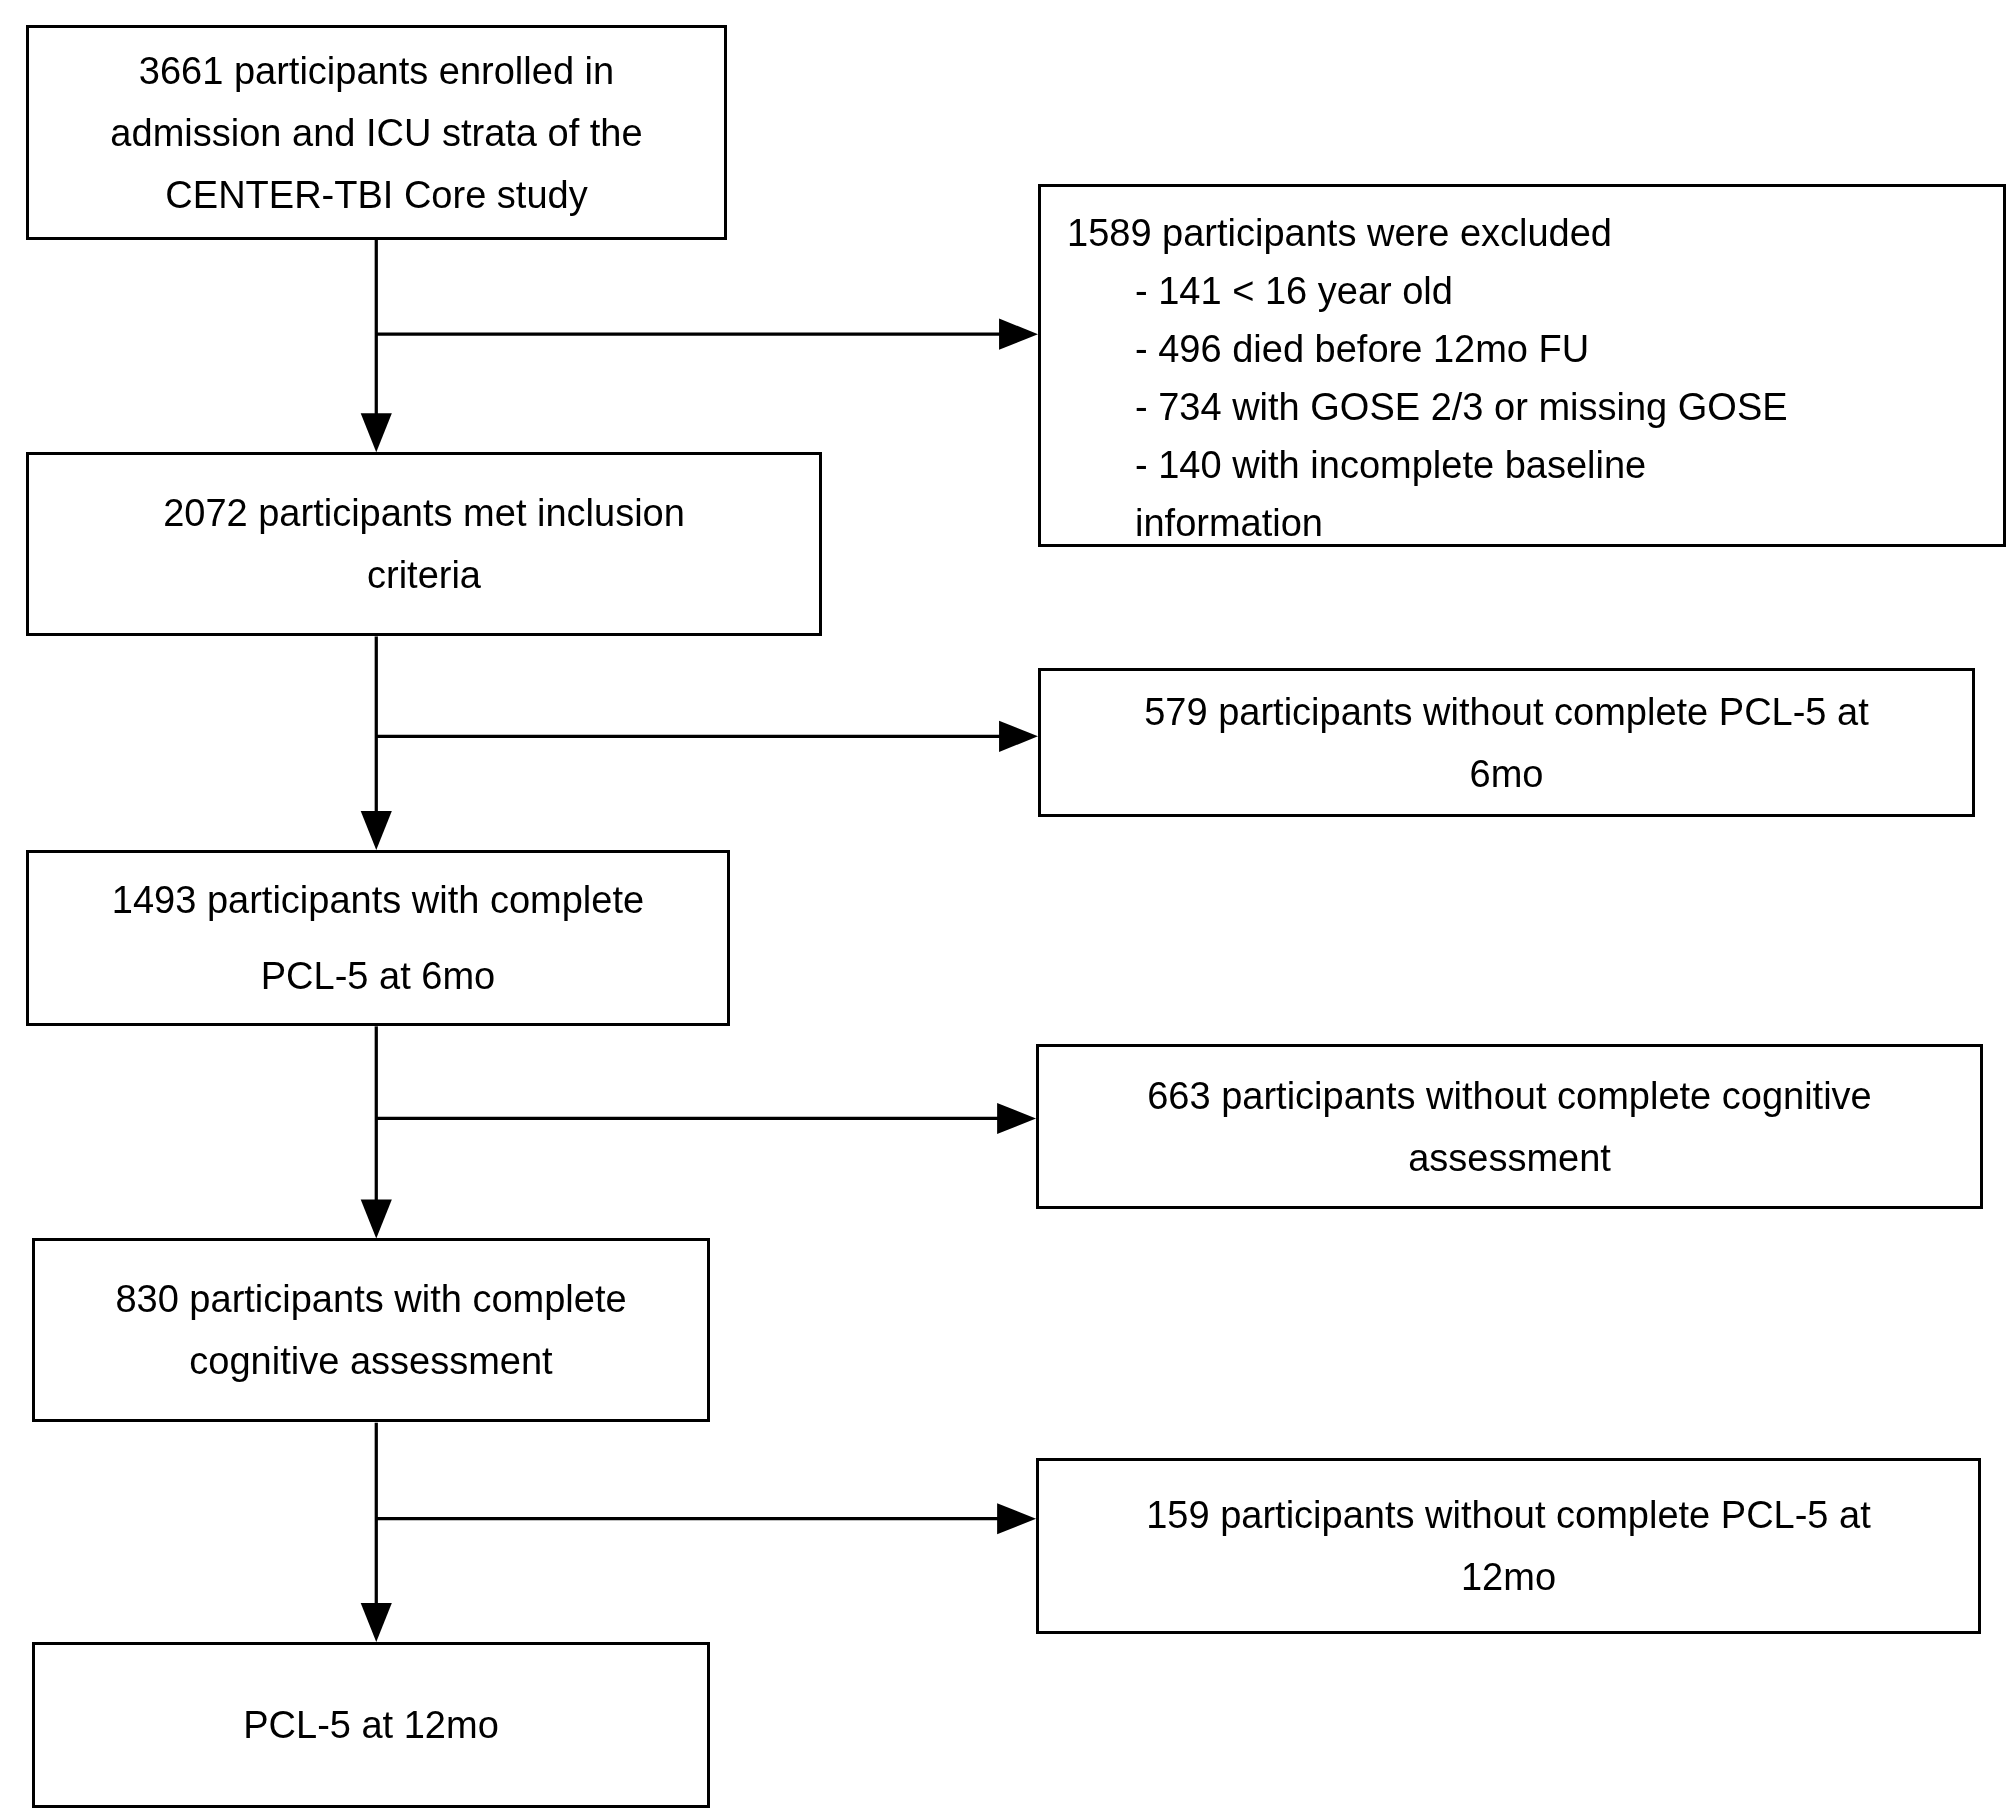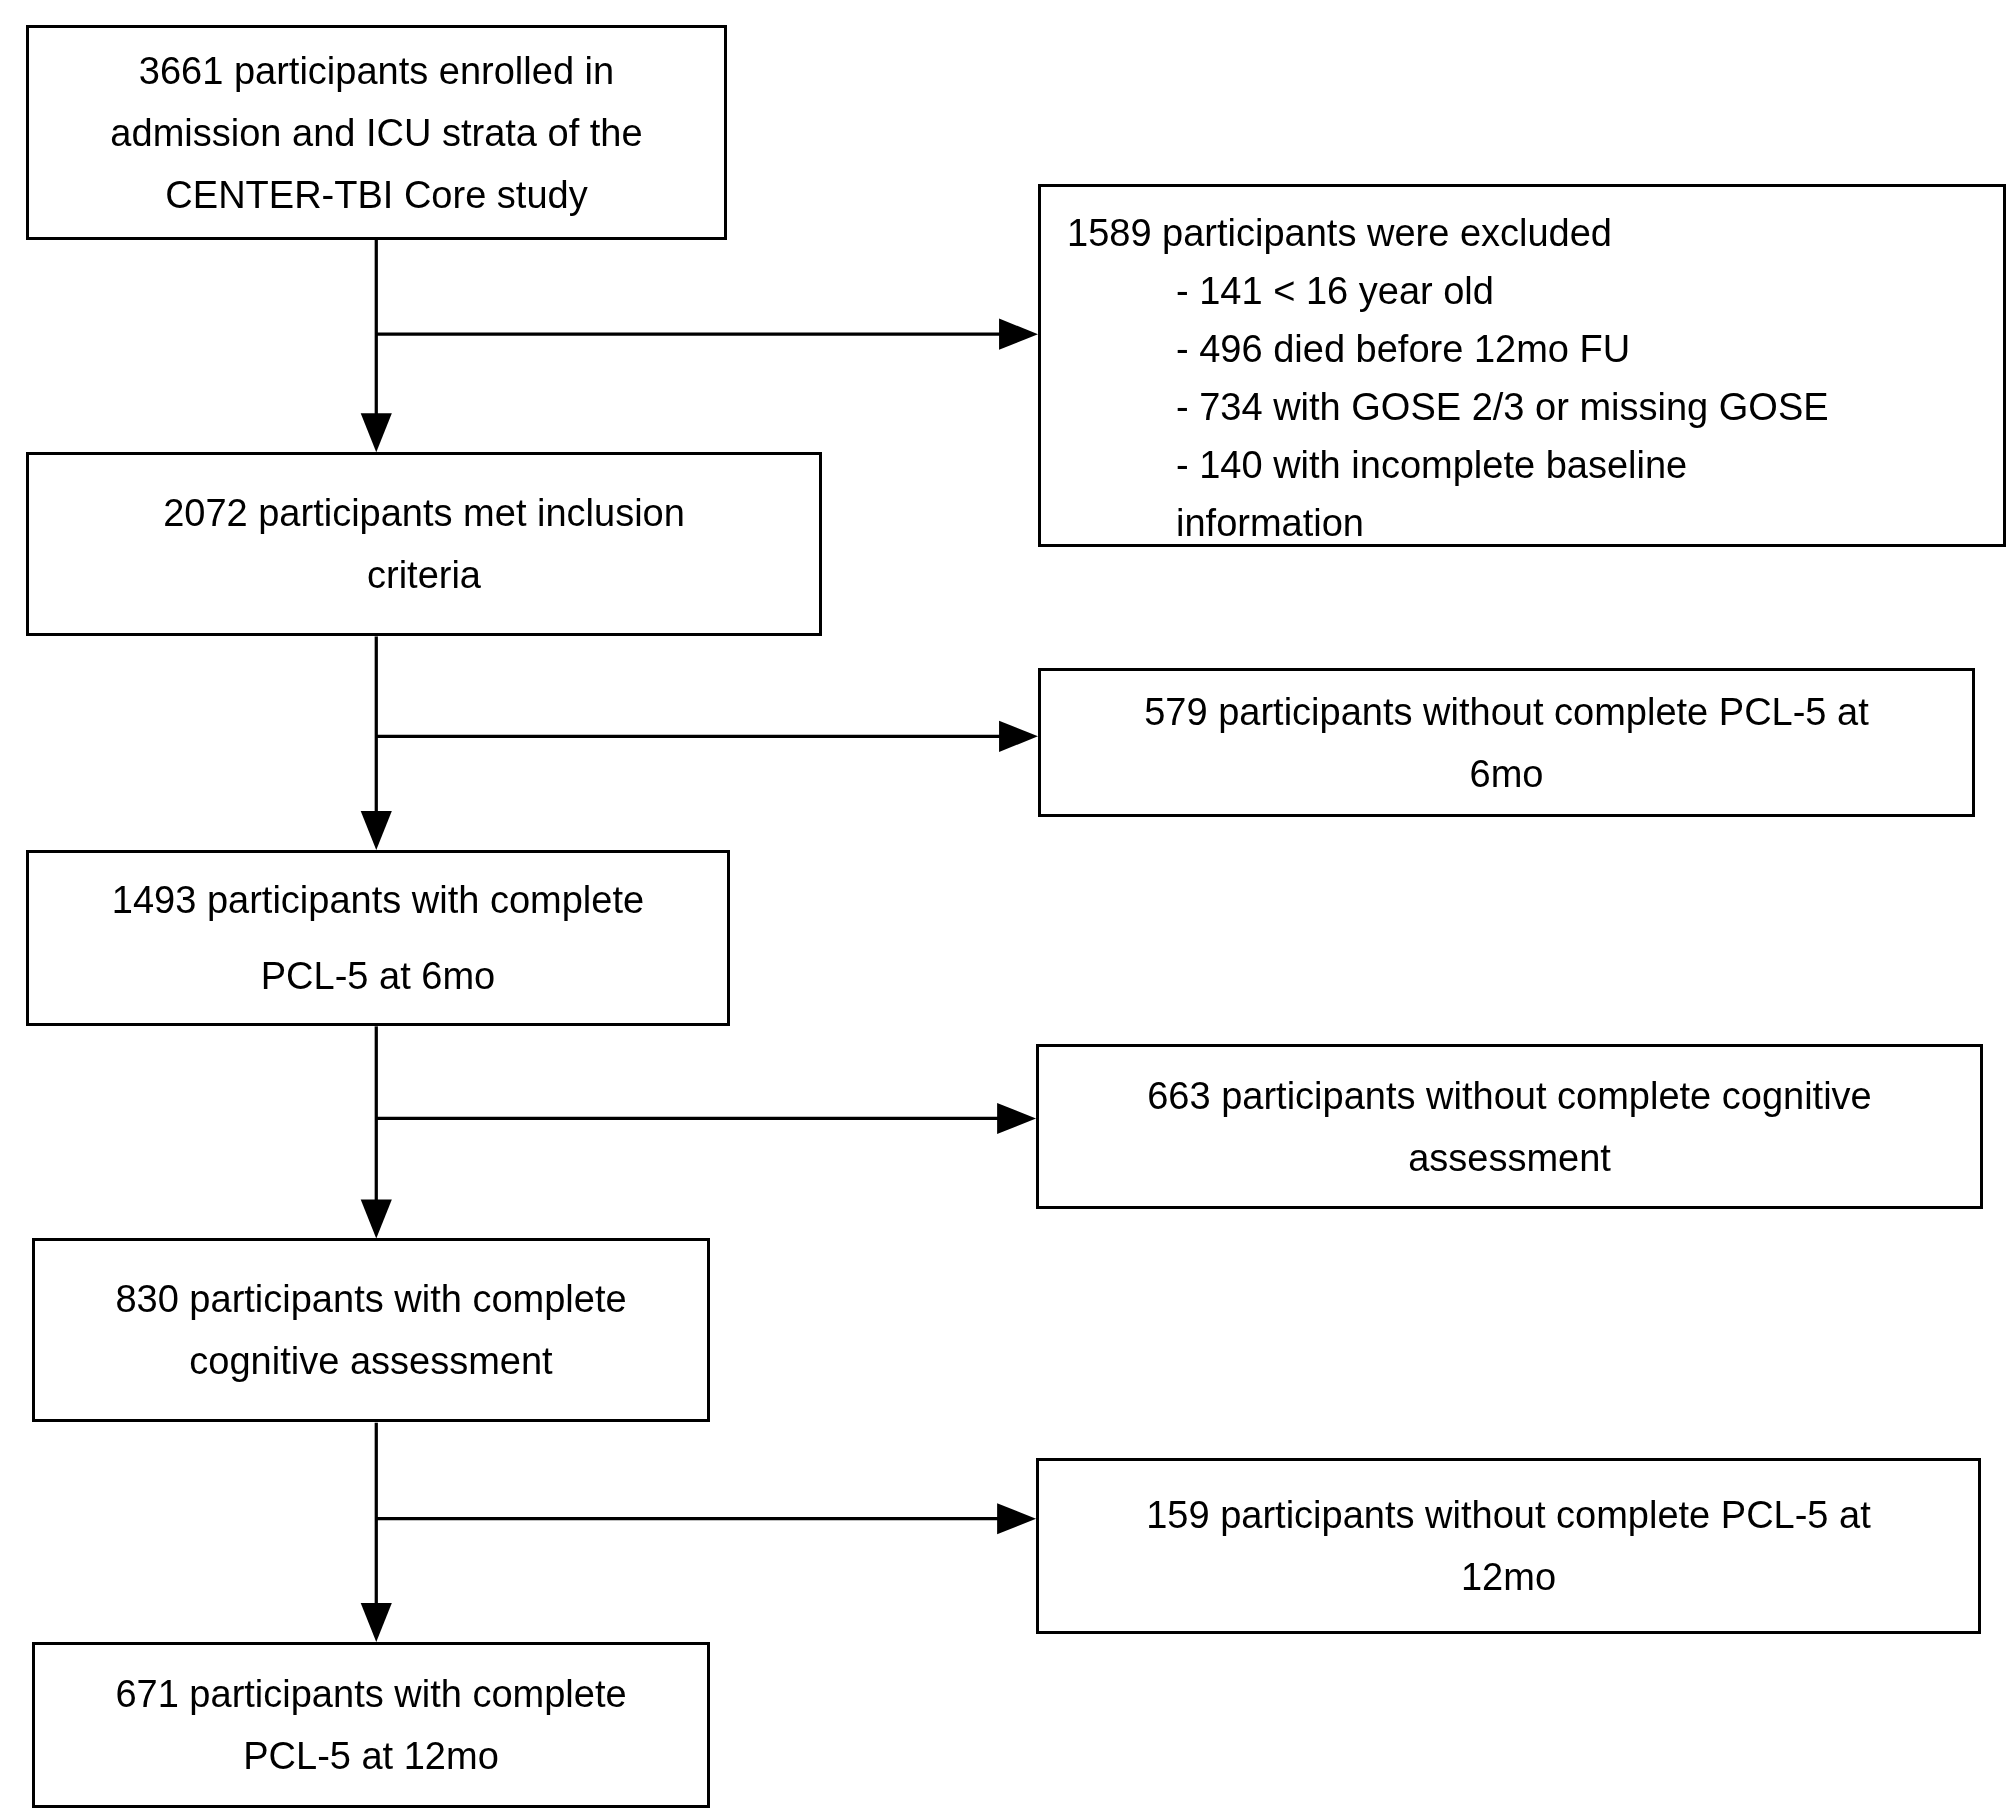--- a/index.html
+++ b/index.html
@@ -47,21 +47,21 @@
 
   
   #box-excluded {
     left: 1038px; top: 184px; width: 968px; height: 363px;
     justify-content: flex-start;
     align-items: flex-start;
     text-align: left;
     padding: 17px 26px 13px 26px;
     line-height: 58px;
   }
-  #box-excluded .excluded-item { margin-left: 109px; }
+  #box-excluded .excluded-item { margin-left: 68px; }
   #box-no-pcl6  { left: 1038px; top: 668px; width: 937px; height: 149px; }
   #box-no-cog   { left: 1036px; top: 1044px; width: 947px; height: 165px; }
   #box-no-pcl12 { left: 1036px; top: 1458px; width: 945px; height: 176px; }
 
   .arrow-line { stroke: #000000; stroke-width: 5px; }
   .arrow-head { fill: #000000; stroke: none; }
 </style>
 </head>
 <body>
 
@@ -125,21 +125,20 @@
     <span class="line">1493 participants with complete</span>
     <span class="line">PCL-5 at 6mo</span>
   </div>
 
   <div class="box" id="box-cognitive">
     <span class="line">830 participants with complete</span>
     <span class="line">cognitive assessment</span>
   </div>
 
   <div class="box" id="box-pcl12">
-    <span class="line">671 participants with complete</span>
     <span class="line">PCL-5 at 12mo</span>
   </div>
 
   <div class="box" id="box-excluded">
     <span class="line">1589 participants were excluded</span>
     <span class="line excluded-item">- 141 &lt; 16 year old</span>
     <span class="line excluded-item">- 496 died before 12mo FU</span>
     <span class="line excluded-item">- 734 with GOSE 2/3 or missing GOSE</span>
     <span class="line excluded-item">- 140 with incomplete baseline</span>
     <span class="line excluded-item">information</span>

